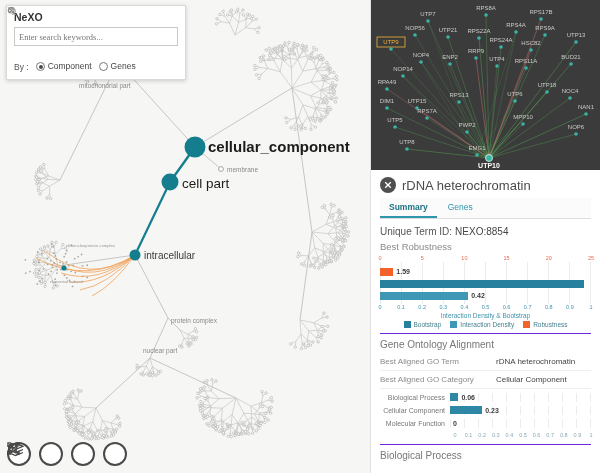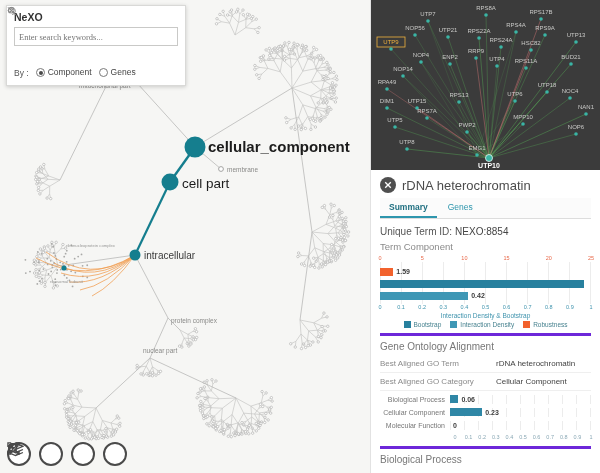--- a/index.html
+++ b/index.html
@@ -8,42 +8,42 @@
   .stage{position:relative;width:600px;height:473px;display:flex;overflow:hidden}
   
   .tree-pane{position:relative;width:370px;height:473px;background:#f6f6f4}
   .tree-pane svg{position:absolute;left:0;top:0}
   svg text{font-family:"Liberation Sans",sans-serif}
   .search-card{position:absolute;left:6px;top:5px;width:180px;background:#fff;border:1px solid #d9d9d7;box-shadow:0 1px 4px rgba(0,0,0,.18);padding:5px 7px 6px;z-index:5}
   .app-title{font-size:10.5px;font-weight:bold;color:#333;margin-bottom:4px}
   .search-box{display:flex;align-items:center;border:1px solid #c9c9c7;background:#fff;height:19px;padding:0 4px}
   .search-box input{flex:1;min-width:0;border:none;outline:none;font-size:8.5px;color:#444;background:transparent;font-family:Liberation Serif, serif}
   .sicon{display:flex;align-items:center;margin-left:3px;cursor:pointer}
-  .by-row{display:flex;align-items:center;margin-top:21px;font-size:8.5px;color:#555}
+  .by-row{display:flex;align-items:center;margin-top:15px;font-size:8.5px;color:#555}
   .radio-opt{display:inline-flex;align-items:center;margin-left:7px}
   .radio{width:9px;height:9px;border:1px solid #7a7a7a;border-radius:50%;display:inline-block;position:relative;background:#fff;margin-right:3px}
   .radio.sel::after{content:"";position:absolute;left:2px;top:2px;width:4px;height:4px;border-radius:50%;background:#4a4a4a}
   .rlabel{font-size:8.5px;color:#444}
   .map-controls{position:absolute;left:7px;bottom:7px;display:flex;align-items:center;gap:8px;z-index:5}
   .ctrl{width:24px;height:24px;border:2px solid #4a4a4a;border-radius:50%;background:#fff;display:flex;align-items:center;justify-content:center;cursor:pointer}
   .ctrl.flat{border:none;background:transparent;width:26px}
   
   .right-col{width:230px;height:473px;border-left:1px solid #e2e2e2;display:flex;flex-direction:column;background:#fff}
   .network-pane{height:170px;background:#3b3b3b;overflow:hidden}
   .detail-pane{flex:1;background:#fff;padding:7px 9px 12px;overflow:hidden}
   .detail-header{display:flex;align-items:center;gap:6px;margin-bottom:5px}
   .close-btn{width:16px;height:16px;min-width:16px;border-radius:50%;background:#4f4f4f;display:flex;align-items:center;justify-content:center;cursor:pointer}
   .detail-title{font-size:13px;color:#4c4c4c}
   .tabs{display:flex;gap:2px;background:#fbfbfb;border-bottom:1px solid #ddd}
   .tab{padding:4px 9px;font-size:8.5px;color:#2e96ad;cursor:pointer}
   .tab.active{color:#1f6f80;border-bottom:2px solid #2e96ad;font-weight:bold}
   .term-id{font-size:10px;color:#555;margin:7px 0 3px}
   .term-id .tv{margin-left:3px;color:#444}
   .sec-h{font-size:9.5px;color:#8a8a8a;margin:4px 0 3px}
-  .sec-h2{font-size:10px;color:#777;border-top:3px solid #6d28d9;margin-top:5px;padding:5px 0 3px}
+  .sec-h2{font-size:10px;color:#777;border-top:1px solid #6d28d9;margin-top:5px;padding:5px 0 3px}
   .axis-row{position:relative;height:7px;font-size:5.5px}
   .axis-row span{position:absolute;transform:translateX(-50%);white-space:nowrap}
   .rows{padding:2px 0 1px}
   .grid-bg{background-image:linear-gradient(to right,#ececec 1px,transparent 1px);background-size:10% 100%;border-right:1px solid #ececec}
   .bar-row{display:flex;align-items:center;height:9px;margin:3px 0}
   .hbar{height:8px;display:block}
   .blabel{font-size:7px;font-weight:bold;color:#3c3c3c;margin-left:3px;line-height:9px}
   .x-label{text-align:center;font-size:6.5px;color:#3f93ad;margin:1px 0 2px}
   .legend{display:flex;gap:9px;font-size:6.5px;color:#47828f;margin:1px 0 1px;justify-content:center}
   .legend-item{display:flex;align-items:center}
@@ -1887,21 +1887,21 @@
 
       <div class="tabs" id="tabs">
           <div class="tab active">Summary</div>
           <div class="tab">Genes</div>
         </div>
 
       <div class="term-id">
         <span>Unique Term ID:</span><span class="tv">NEXO:8854</span>
       </div>
 
-      <div class="sec-h">Term Component</div>
+      <div class="sec-h">Best Robustness</div>
       <div id="chart1">
           <div class="axis-row">
             <span style="left: 0%; color: rgb(232, 105, 74);">0</span>
             <span style="left: 20%; color: rgb(232, 105, 74);">5</span>
             <span style="left: 40%; color: rgb(232, 105, 74);">10</span>
             <span style="left: 60%; color: rgb(232, 105, 74);">15</span>
             <span style="left: 80%; color: rgb(232, 105, 74);">20</span>
             <span style="left: 100%; color: rgb(232, 105, 74);">25</span>
           </div>
           <div class="rows grid-bg">

